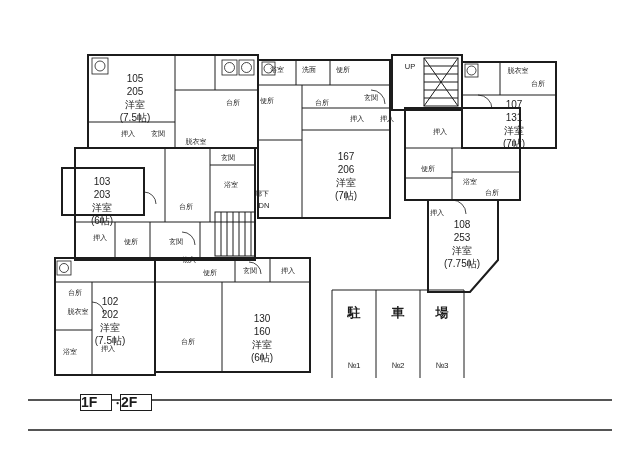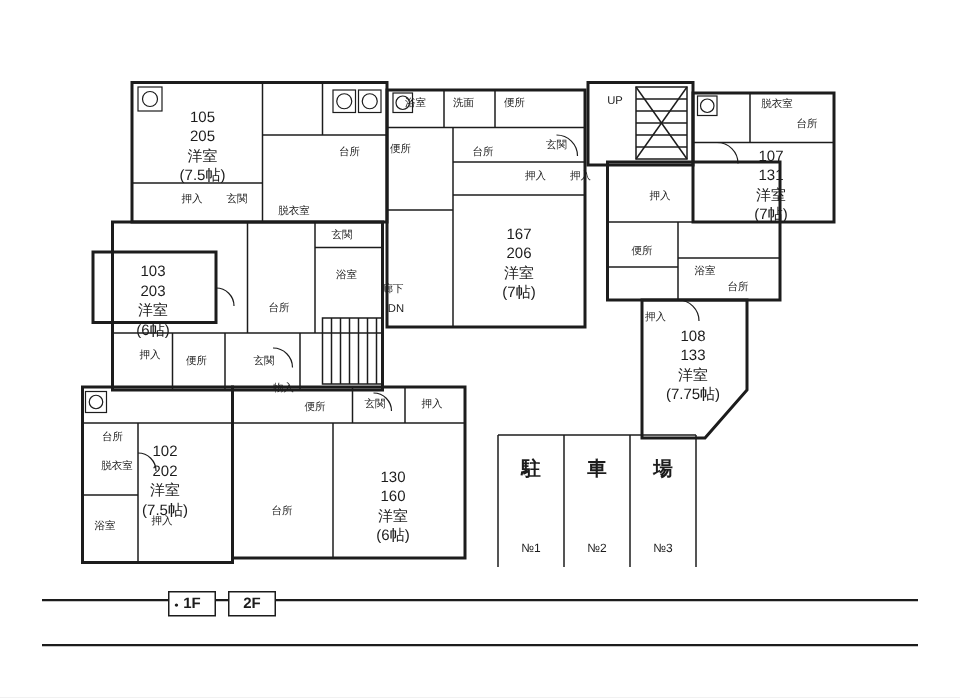--- a/index.html
+++ b/index.html
@@ -19,21 +19,21 @@
   }
   .stairtxt{font-size:7.5px;font-weight:normal}
   .parkchar{font-size:13px;font-weight:bold}
   .space{font-size:8px}
   .road{
     position:absolute;left:258px;top:424px;font-size:16px;font-weight:bold;
     letter-spacing:40px;white-space:nowrap;margin-top:44px;
   }
   .floorbox{
     position:absolute;width:30px;height:15px;border:1.5px solid #1c1c1c;
-    background:#fff;font-size:10px;font-weight:bold;text-align:center;line-height:15px;margin-left:32px;
+    background:#fff;font-size:14px;font-weight:bold;line-height:15px;
   }
   .floordot{position:absolute;font-size:11px;font-weight:bold}
 </style>
 </head>
 <body>
 
 <div class="sheet">
 
   <svg class="plan-svg" width="640" height="465" viewBox="0 0 640 465">
 
@@ -175,21 +175,21 @@
     <div>(7帖)</div>
   </div>
   <div class="unit" style="left:514px;top:98px">
     <div>107</div>
     <div>131</div>
     <div>洋室</div>
     <div>(7帖)</div>
   </div>
   <div class="unit" style="left:462px;top:218px">
     <div>108</div>
-    <div>133</div>
+    <div>253</div>
     <div>洋室</div>
     <div>(7.75帖)</div>
   </div>
 
   <div class="lbl" style="left:277px;top:69px">浴室</div>
   <div class="lbl" style="left:309px;top:69px">洗面</div>
   <div class="lbl" style="left:343px;top:69px">便所</div>
   <div class="lbl" style="left:518px;top:70px">脱衣室</div>
   <div class="lbl" style="left:538px;top:83px">台所</div>
   <div class="lbl" style="left:233px;top:102px">台所</div>

